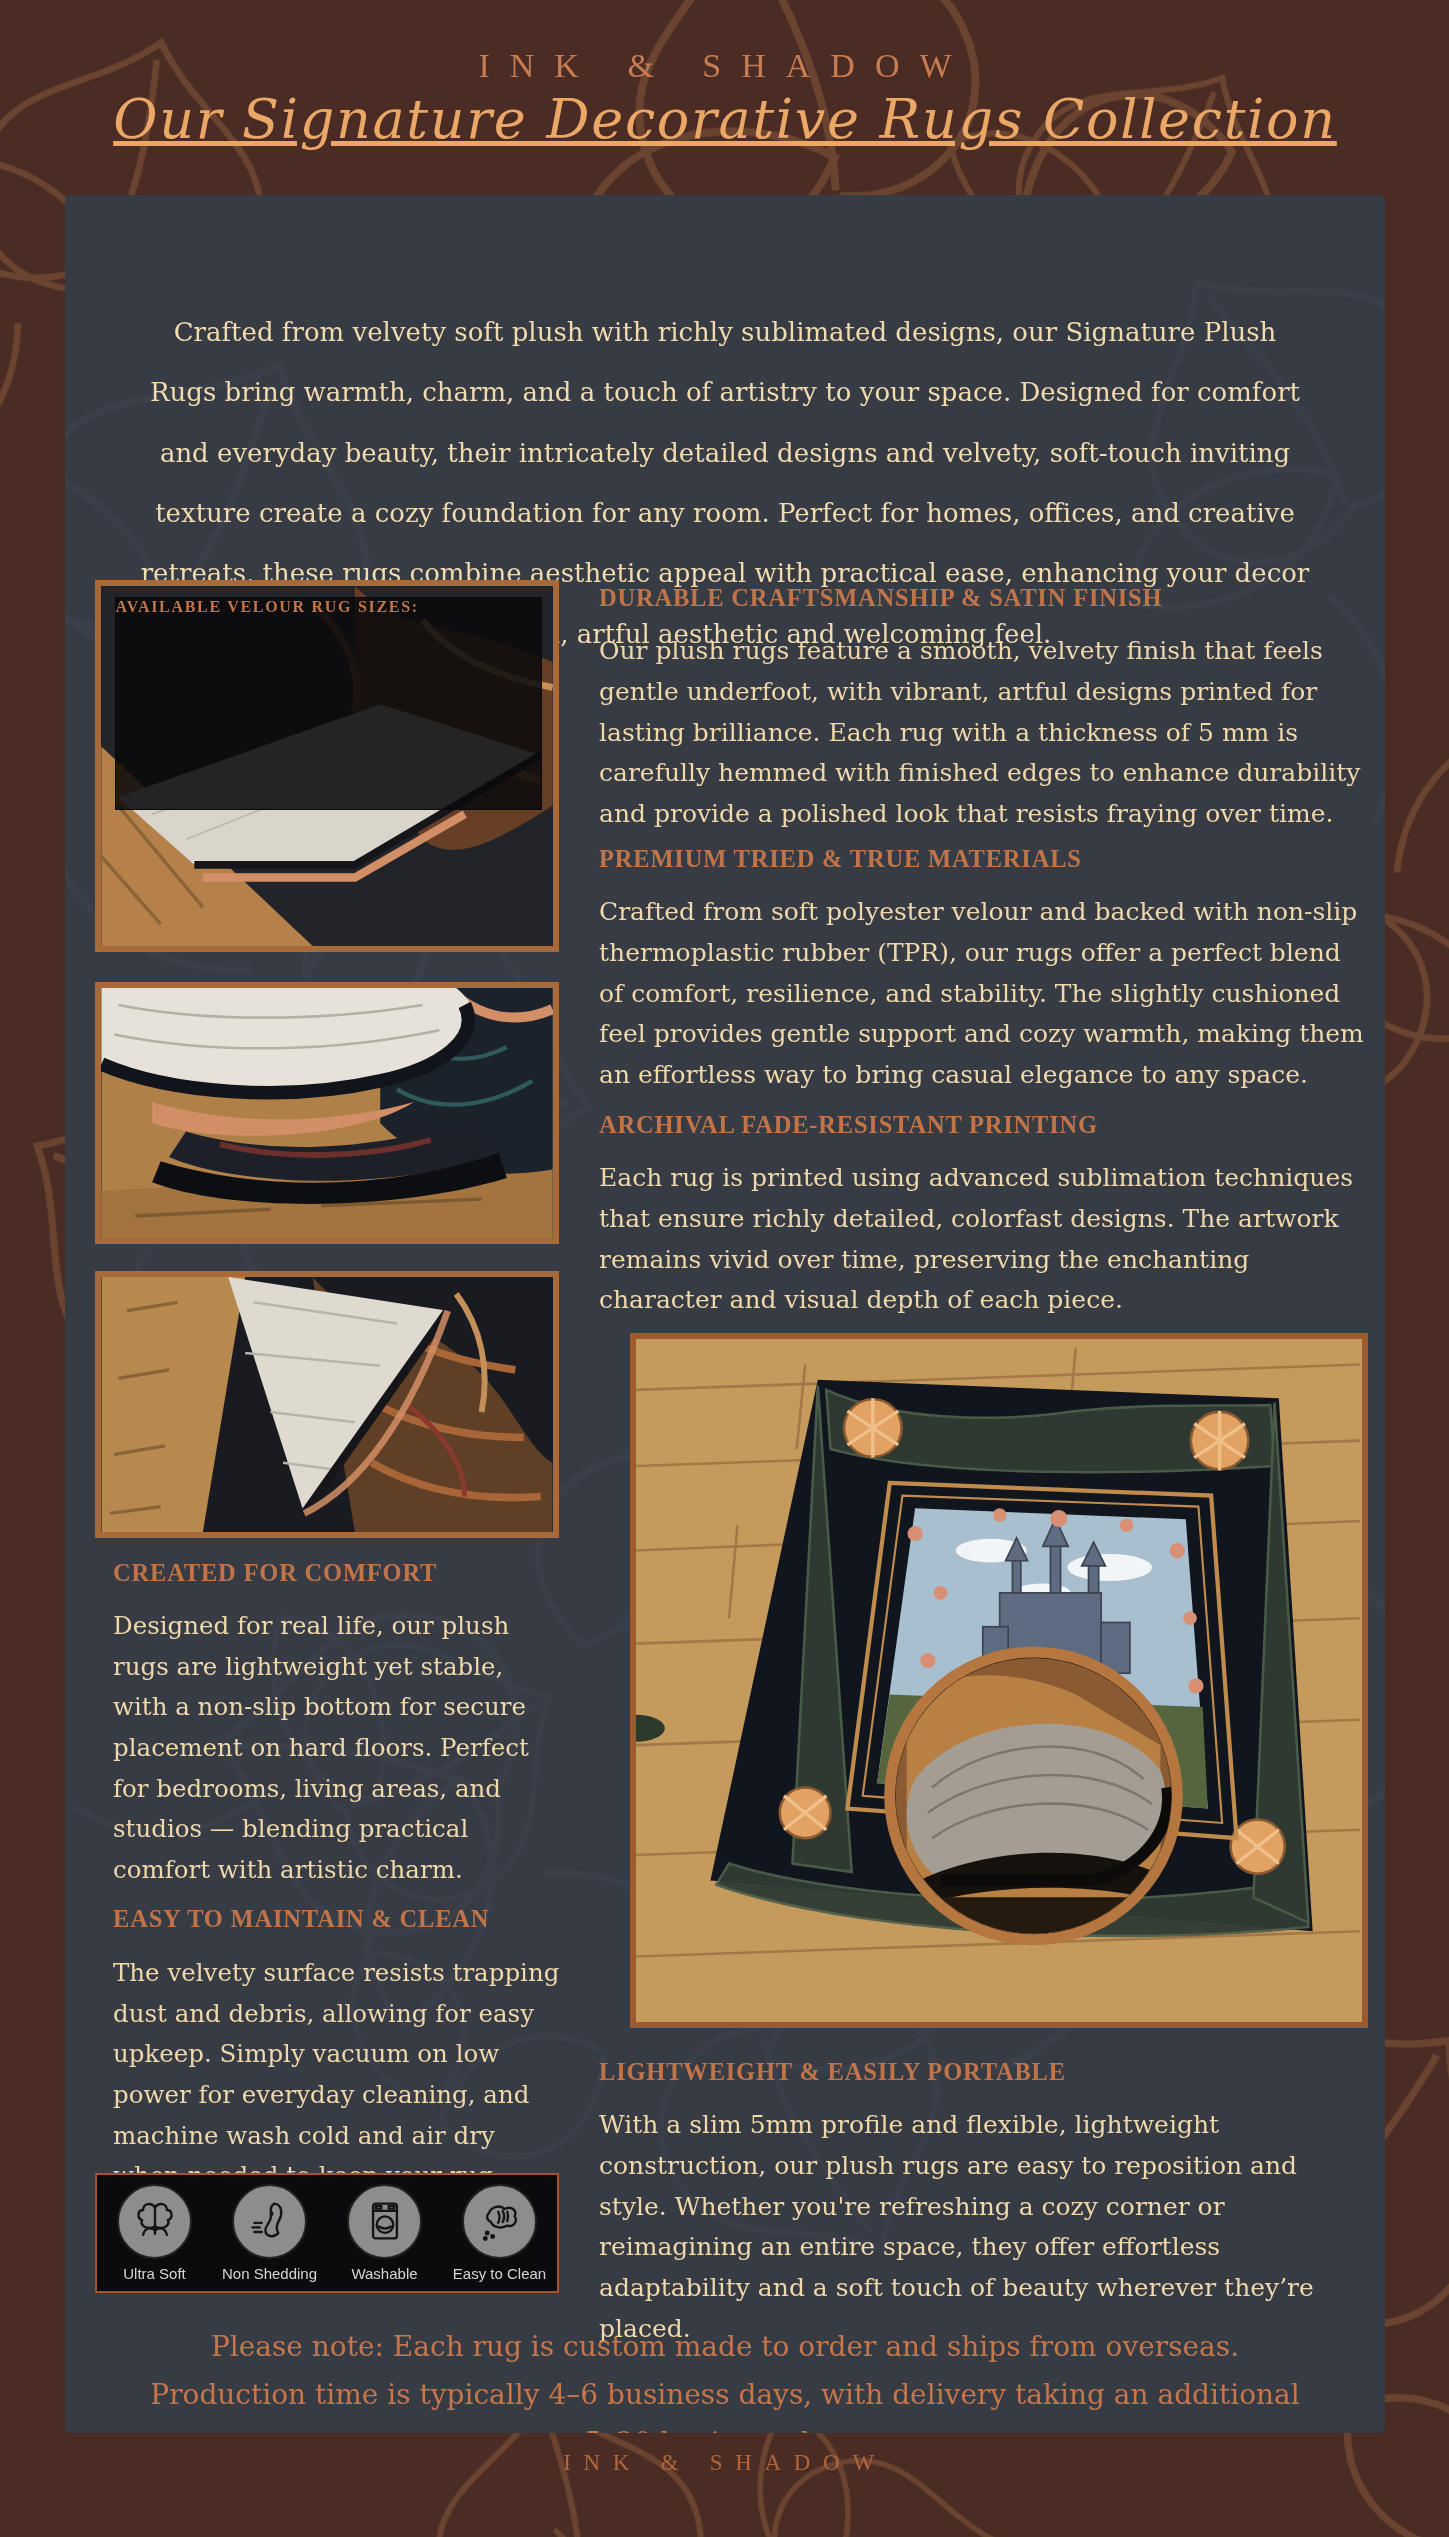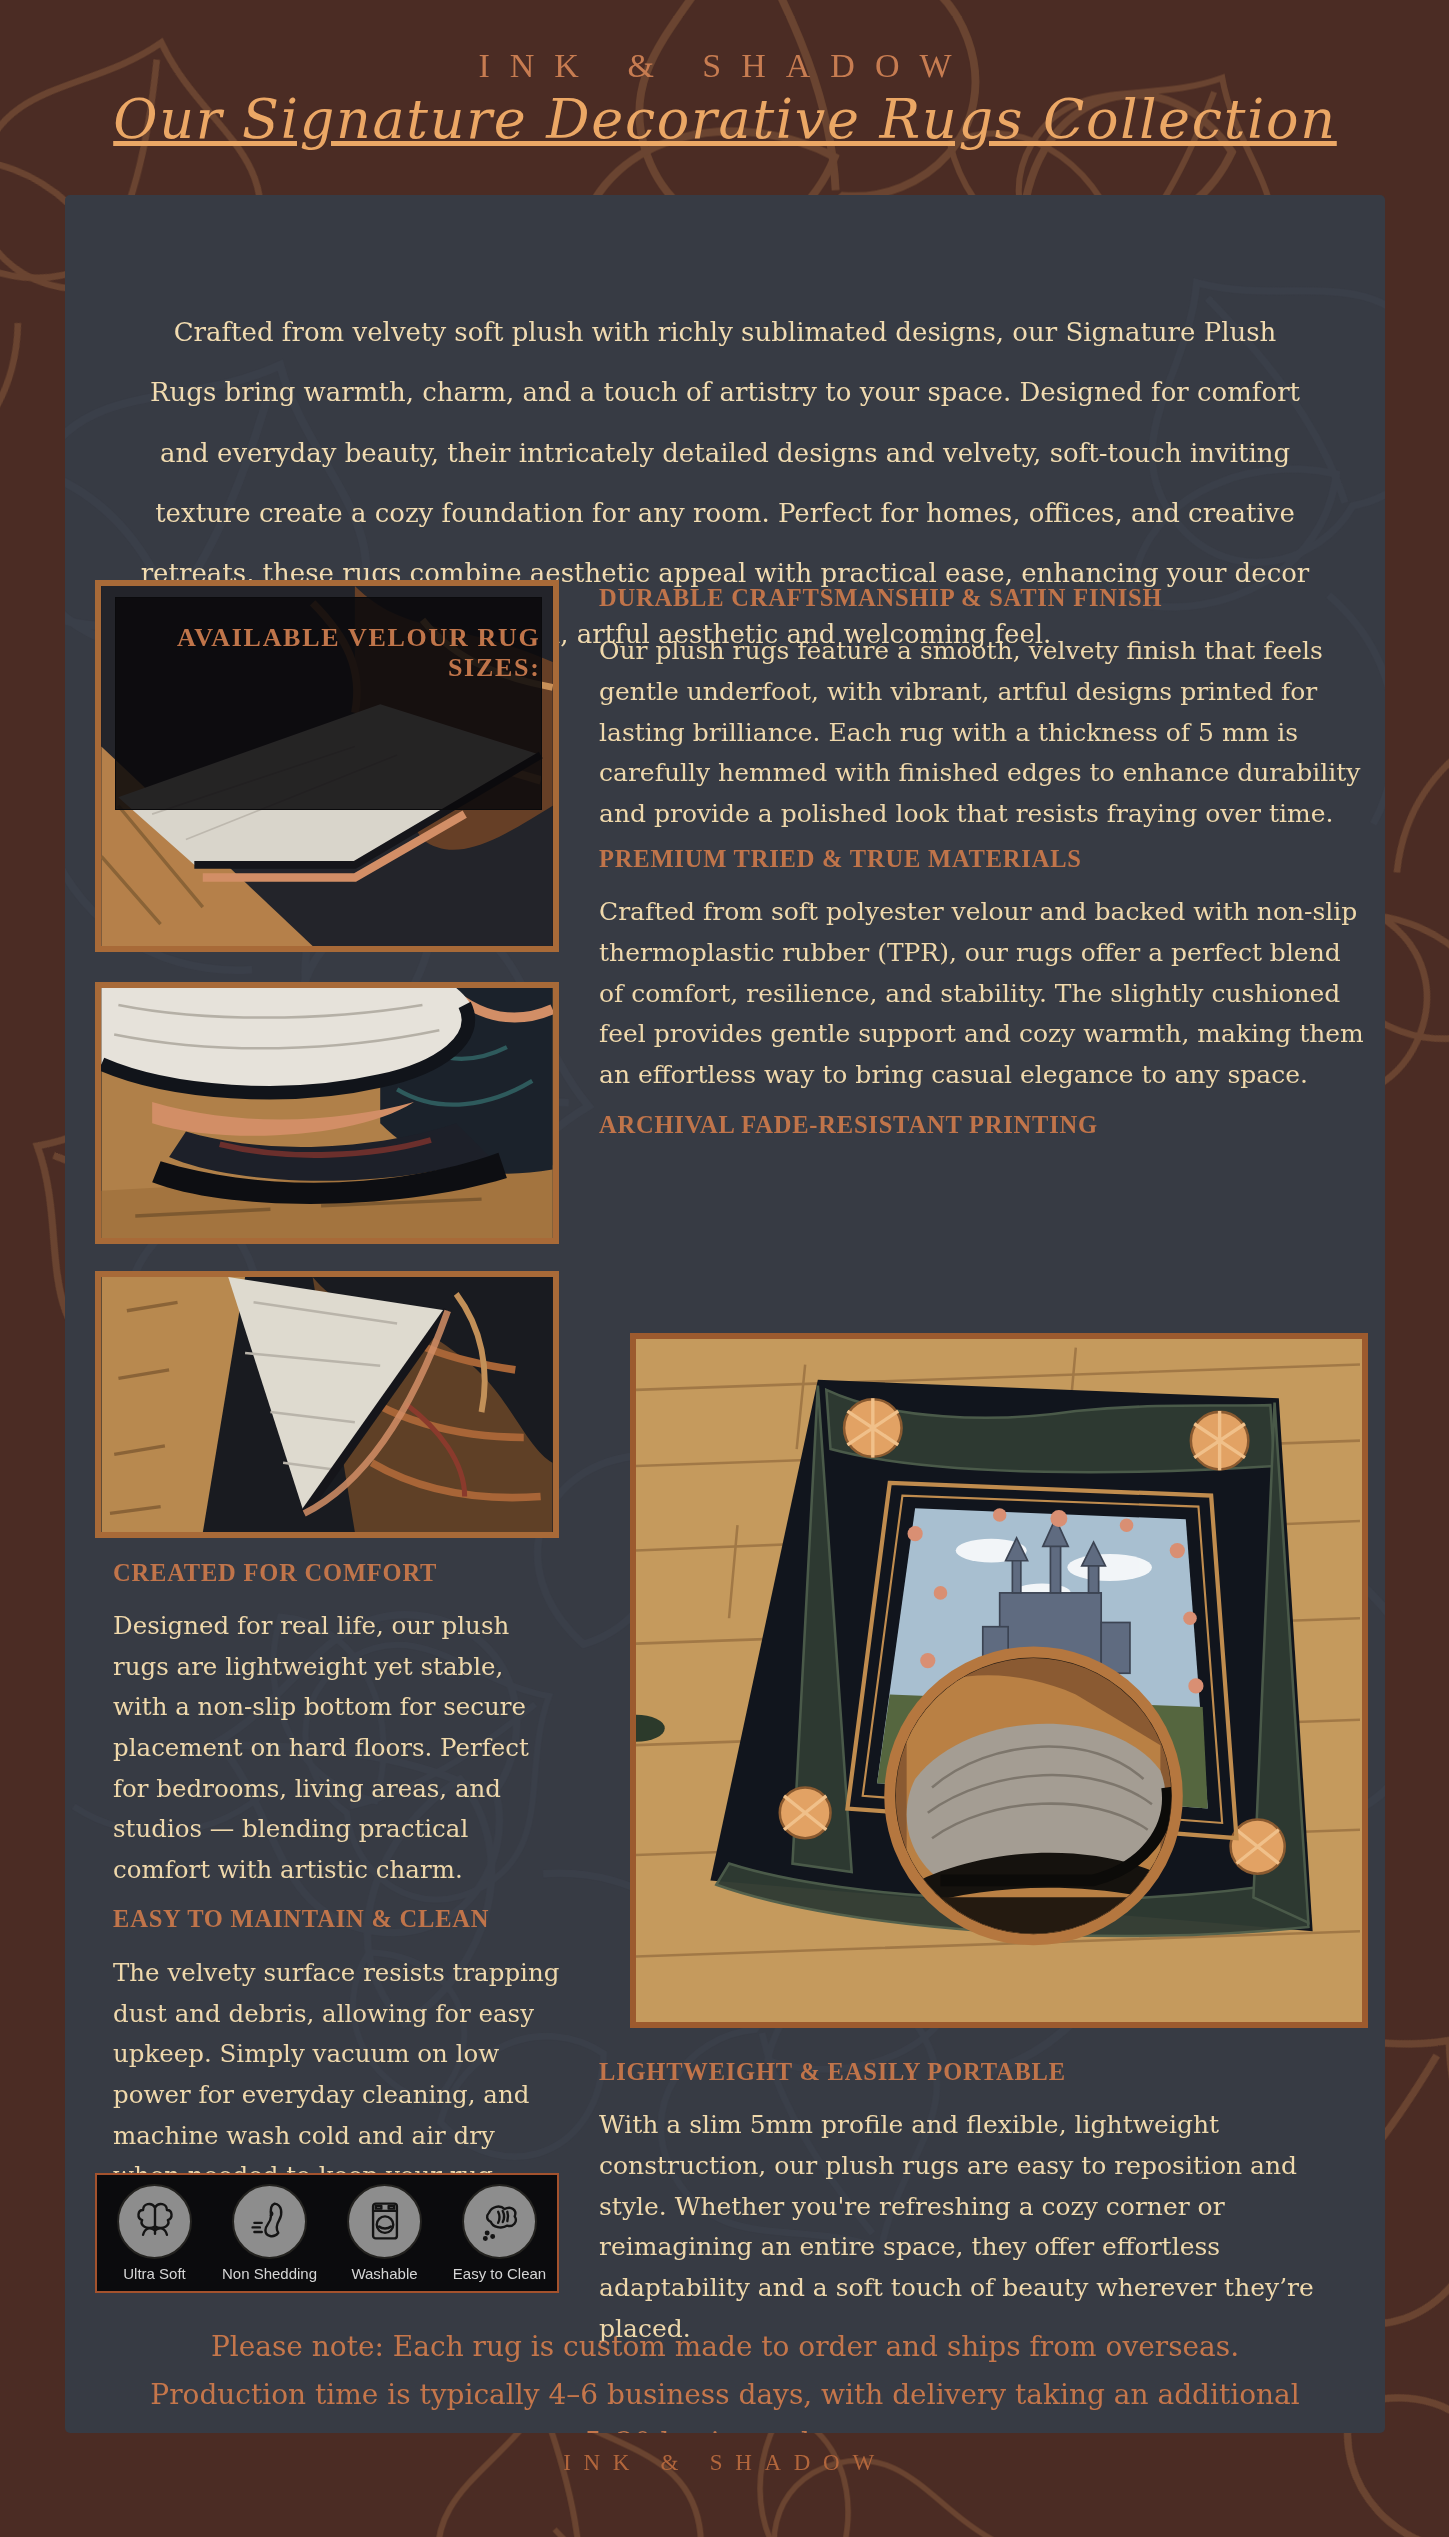--- a/index.html
+++ b/index.html
@@ -31,22 +31,22 @@
   .right-b{left:534px;width:765px;}
   
   .photo{position:absolute;border:6px solid #a86a38;box-sizing:border-box;
          background:#1c1d23;overflow:hidden;}
   .photo svg{display:block;}
   .bigphoto{position:absolute;border:6.8px solid #9c5a2e;box-sizing:border-box;
             background:#c59a5d;overflow:hidden;}
   
   .sizes{position:absolute;left:13.5px;top:11px;width:425px;height:211px;
          background:rgba(10,9,11,.87);border:1.7px solid #0a0a0c;}
-  .sizes-h{margin-top:25px;text-align:right;font-family:"Liberation Serif",serif;
-           font-weight:bold;font-size:26px;letter-spacing:1.7px;color:#c0754a;}
+  .sizes-h{text-align:left;font-family:"Liberation Serif",serif;
+           font-weight:bold;font-size:16px;letter-spacing:1.7px;color:#c0754a;}
   .sizes ul{margin:22px 0 0 0;padding-left:125px;}
   .sizes li{font-size:25px;color:#f3ddb1;margin-bottom:15px;}
   
   .badges{position:absolute;left:30px;top:1978px;width:464px;height:120px;
           background:#0b0b0d;border:2.5px solid #a4522d;box-sizing:border-box;
           display:flex;justify-content:space-around;align-items:flex-start;padding-top:8.5px;}
   .badge{display:flex;flex-direction:column;align-items:center;width:105px;}
   .badge .circ{width:71px;height:71px;border-radius:50%;background:#8d8d8d;
                border:2.5px solid #23221f;display:flex;align-items:center;justify-content:center;}
   .badge .lbl{margin-top:6px;font-family:"Liberation Sans",sans-serif;font-size:15px;color:#d6d6d6;}
@@ -213,20 +213,21 @@
       </div>
     </div>
 
     <div class="sec-h right-h" style="top:389px;">DURABLE CRAFTSMANSHIP &amp; SATIN FINISH</div>
     <div class="sec-b right-b" style="top:436px;">Our plush rugs feature a smooth, velvety finish that feels gentle underfoot, with vibrant, artful designs printed for lasting brilliance. Each rug with a thickness of 5 mm is carefully hemmed with finished edges to enhance durability and provide a polished look that resists fraying over time.</div>
 
     <div class="sec-h right-h" style="top:650px;">PREMIUM TRIED &amp; TRUE MATERIALS</div>
     <div class="sec-b right-b" style="top:697px;">Crafted from soft polyester velour and backed with non-slip thermoplastic rubber (TPR), our rugs offer a perfect blend of comfort, resilience, and stability. The slightly cushioned feel provides gentle support and cozy warmth, making them an effortless way to bring casual elegance to any space.</div>
 
     <div class="sec-h right-h" style="top:916px;">ARCHIVAL FADE-RESISTANT PRINTING</div>
+    <div class="sec-b right-b" style="top:963px;">Each rug is printed using advanced sublimation techniques that ensure richly detailed, colorfast designs. The artwork remains vivid over time, preserving the enchanting character and visual depth of each piece.</div>
 
     <div class="bigphoto" style="left:565px;top:1138px;width:738px;height:695px;">
       <svg width="724" height="682" viewBox="0 0 856 806">
         <rect width="856" height="806" fill="#c59a5d"></rect>
         <g stroke="#8a6337" stroke-width="3" opacity="0.6">
           <path d="M0,60 L856,30 M0,150 L856,120 M0,250 L856,215 M0,360 L856,330 M0,480 L856,450 M0,610 L856,580 M0,730 L856,700"></path>
           <path d="M200,30 L190,130 M520,10 L510,120 M720,120 L710,220 M120,220 L110,330 M640,330 L630,450 M300,450 L290,580 M760,580 L750,700"></path>
         </g>
 
         <polygon points="215,48 760,70 800,700 88,640" fill="#11151d"></polygon>

